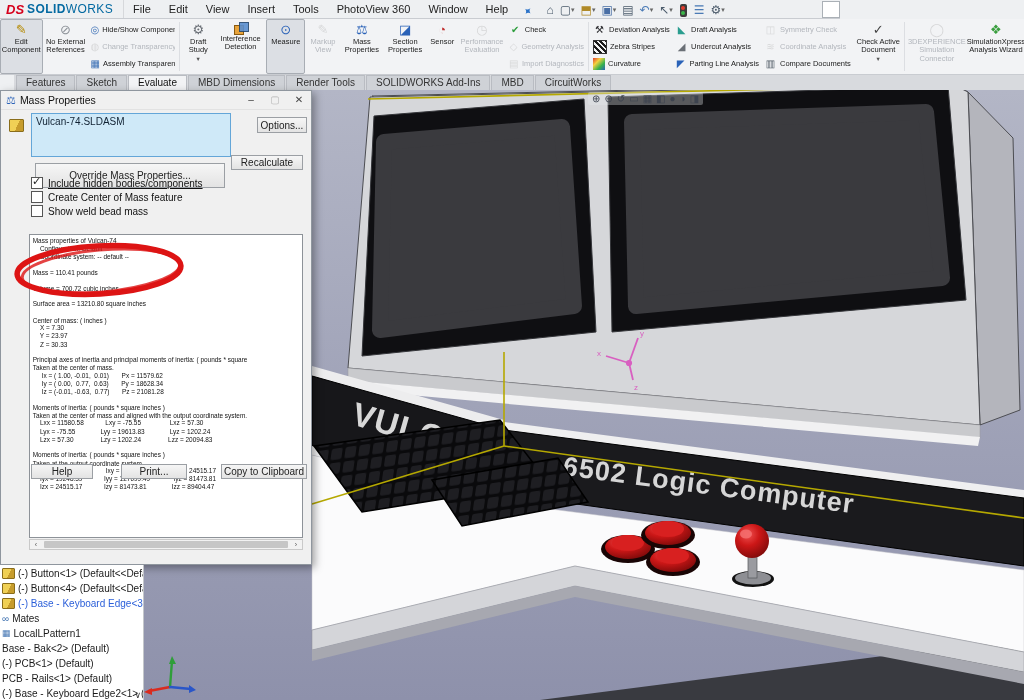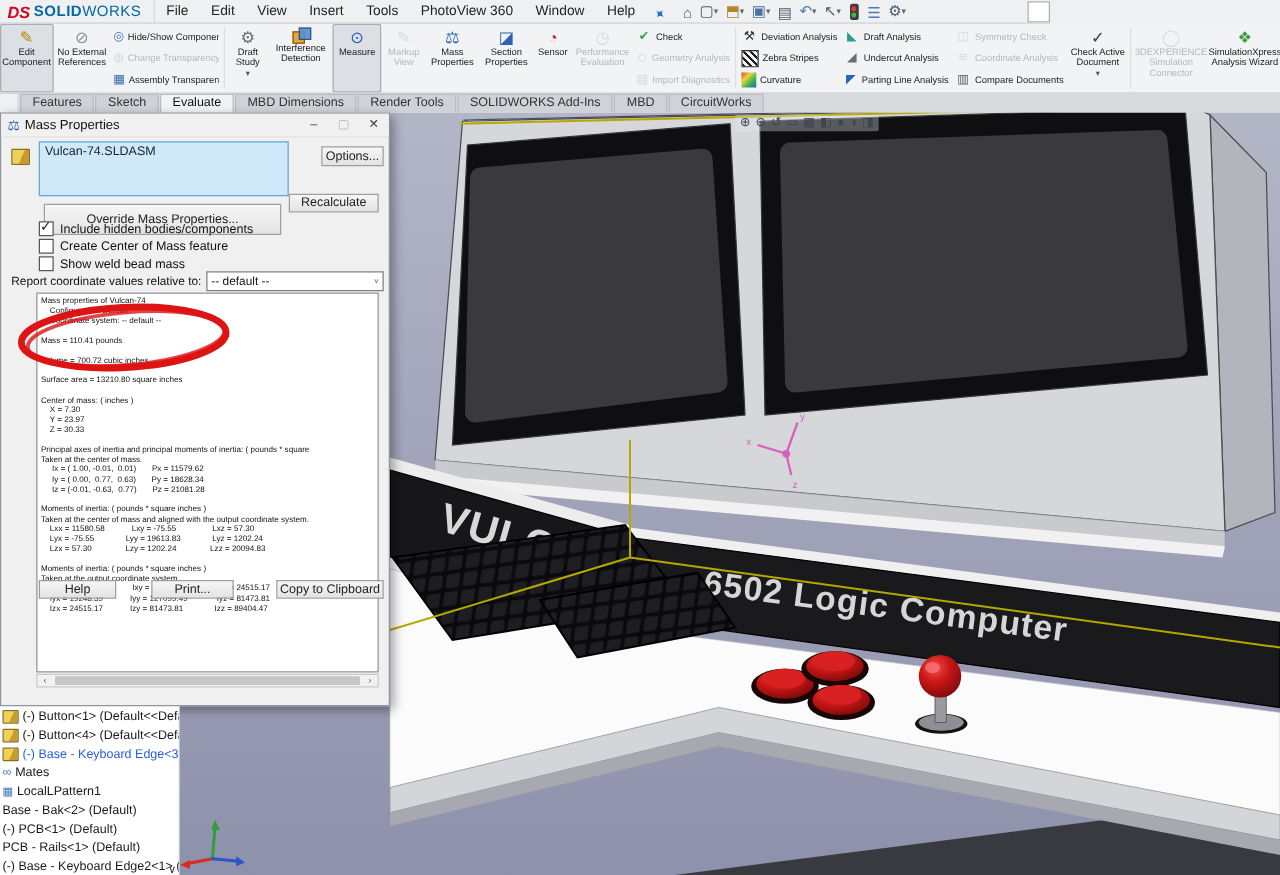--- a/index.html
+++ b/index.html
@@ -403,40 +403,33 @@
       <span class="dbtn">✕</span>
     </div>
 
     <span id="dlg-partico" class="cube"></span>
     <div id="sel-list">Vulcan-74.SLDASM</div>
     <div class="btn" style="left:256px;top:26px;width:50px;height:16px;">Options...</div>
 
     <div class="btn" style="left:34px;top:72px;width:190px;height:25px;">Override Mass Properties...</div>
     <div class="btn" style="left:230px;top:64px;width:72px;height:15px;">Recalculate</div>
 
-    <div class="cbrow" style="top:86px;">
+    <div class="cbrow" style="top:86px;text-decoration:underline;">
       <span class="cb on"></span>
       <span>Include hidden bodies/components</span>
     </div>
     <div class="cbrow" style="top:100px;">
       <span class="cb"></span>
       <span>Create Center of Mass feature</span>
     </div>
     <div class="cbrow" style="top:114px;">
       <span class="cb"></span>
       <span>Show weld bead mass</span>
     </div>
 
-    <div id="reportrow">
-      <span>Report coordinate values relative to:</span>
-      <div id="reportdd">
-        <span>-- default --</span>
-        <span class="car">˅</span>
-      </div>
-    </div>
 
     <div id="results">
       <div id="results-inner">
 
       <div>Mass properties of Vulcan-74</div>
           <div>    Configuration: Default</div>
           <div>    Coordinate system: -- default --</div>
           <div> </div>
           <div>Mass = 110.41 pounds</div>
           <div> </div>

